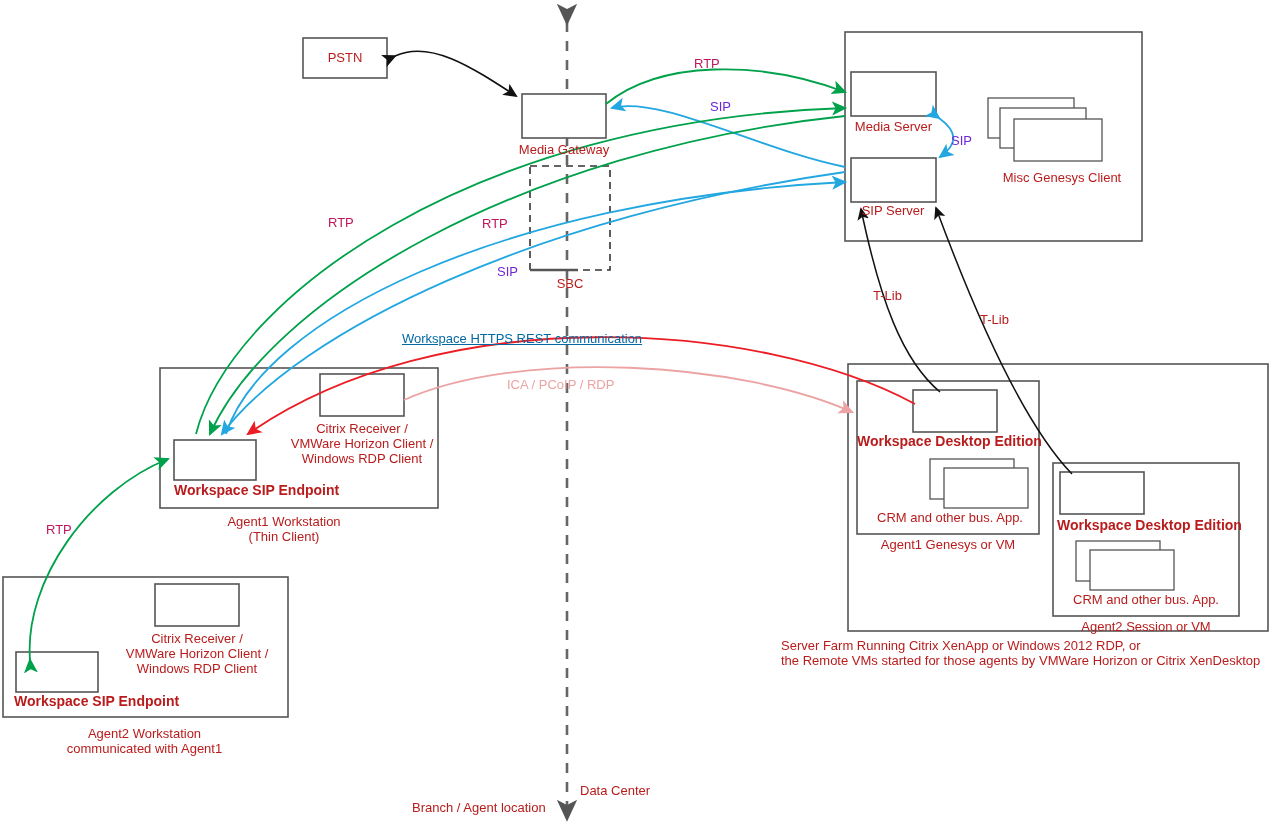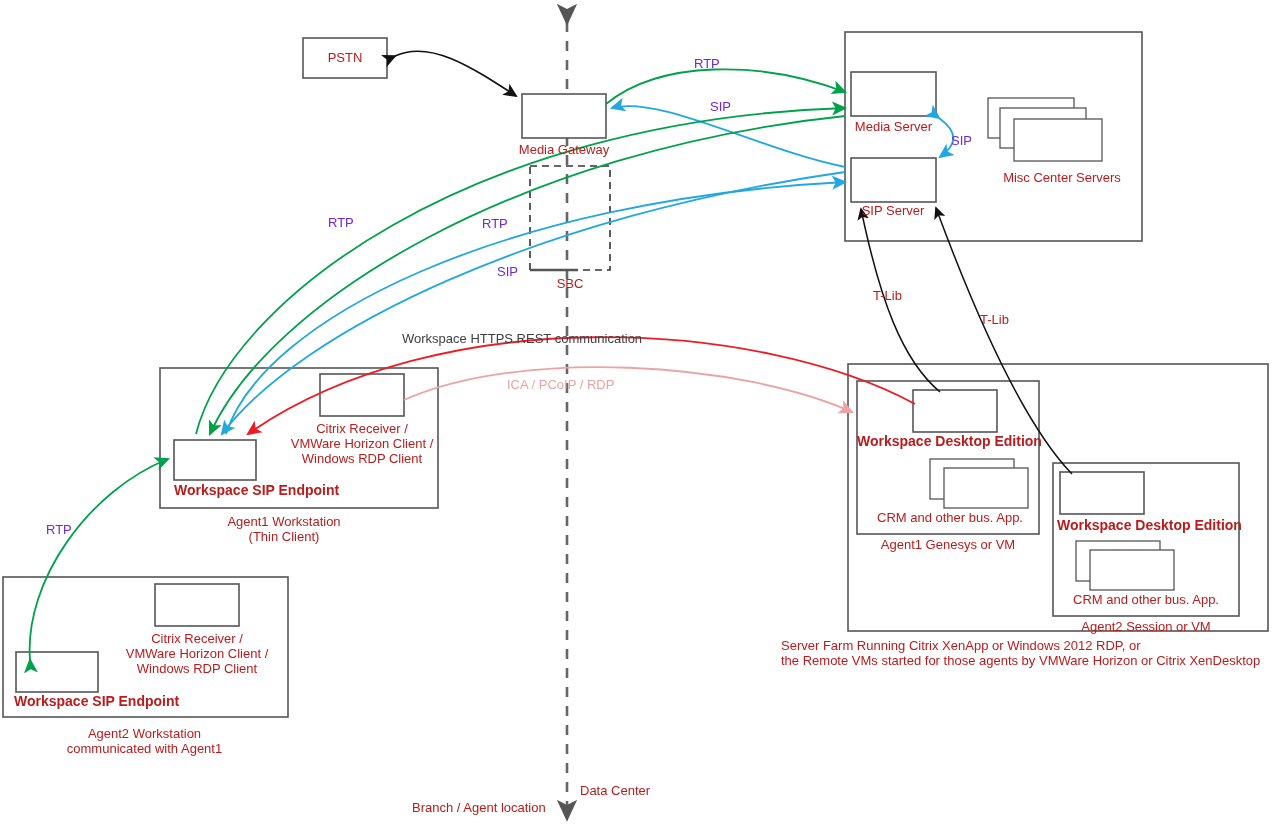--- a/index.html
+++ b/index.html
@@ -2,23 +2,23 @@
 <html><head>
 <meta charset="utf-8">
 <style>
   html,body{margin:0;padding:0;background:#ffffff;}
   body{font-family:"Liberation Sans","DejaVu Sans",sans-serif;}
   #stage{position:relative;width:1283px;height:839px;background:#fff;overflow:hidden;}
   svg#canvas{position:absolute;left:0;top:0;width:1283px;height:839px;}
   .lbl{position:absolute;font-size:13px;color:#b91c1c;white-space:pre;line-height:15px;}
   .lbl.c{text-align:center;}
   .lbl.b{font-weight:bold;font-size:14px;}
-  .lbl.green{color:#6d28d9;}
+  .lbl.green{color:#be185d;}
   .lbl.blue{color:#6d28d9;}
-  .lbl.red{color:#404040;}
+  .lbl.red{color:#0369a1;text-decoration:underline;}
   .lbl.pink{color:#eba3a3;}
 </style>
 </head>
 <body>
 
 <div id="stage">
 
   <svg id="canvas" viewBox="0 0 1283 839">
     <defs>
       <marker id="ah-green" markerWidth="9" markerHeight="9" refX="7.2" refY="4.5" orient="auto" markerUnits="strokeWidth">
@@ -173,21 +173,21 @@
   <div class="lbl c" style="left:303px;top:50px;width:84px;">PSTN</div>
 
   <div class="lbl c" style="left:494px;top:142px;width:140px;">Media Gateway</div>
 
   <div class="lbl c" style="left:530px;top:276px;width:80px;">SBC</div>
 
   <div class="lbl c" style="left:841px;top:119px;width:105px;">Media Server</div>
 
   <div class="lbl c" style="left:843px;top:203px;width:100px;">SIP Server</div>
 
-  <div class="lbl c" style="left:985px;top:170px;width:154px;">Misc Center Servers</div>
+  <div class="lbl c" style="left:985px;top:170px;width:154px;">Misc Genesys Client</div>
 
 
   <div class="lbl b" style="left:174px;top:483px;">Workspace SIP Endpoint</div>
 
   <div class="lbl c" style="left:282px;top:421px;width:160px;">Citrix Receiver /
 VMWare Horizon Client /
 Windows RDP Client</div>
 
   <div class="lbl c" style="left:160px;top:514px;width:248px;">Agent1 Workstation
 (Thin Client)</div>

